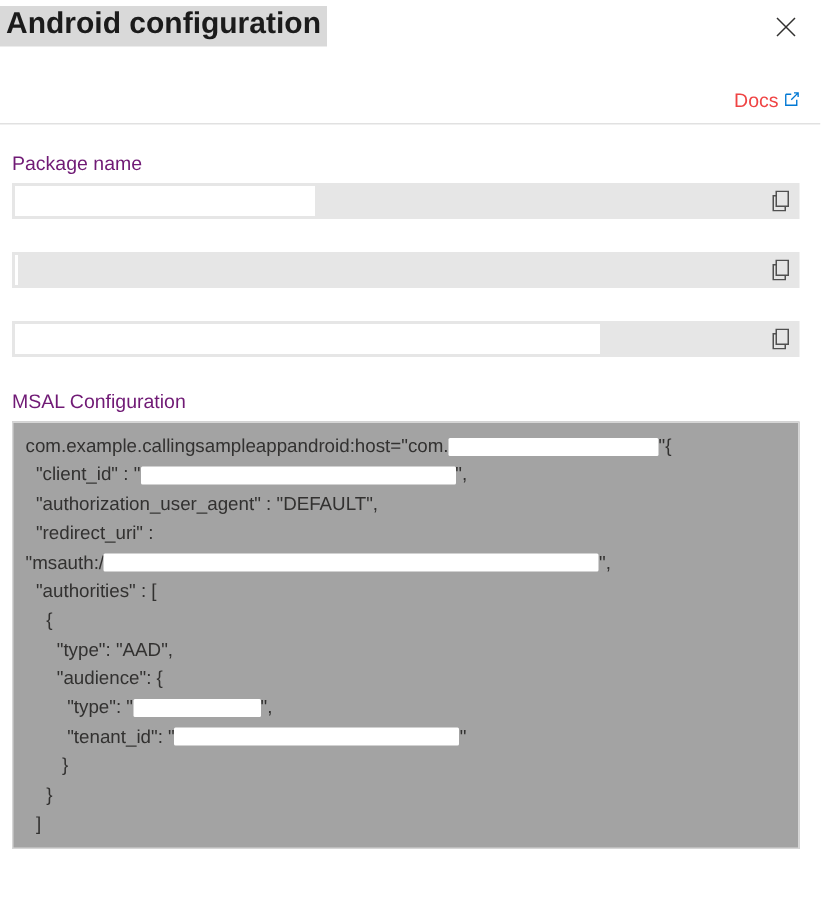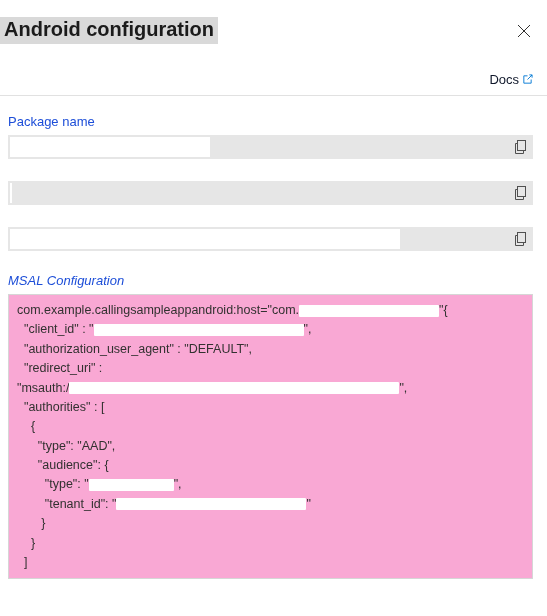--- a/index.html
+++ b/index.html
@@ -7,21 +7,21 @@
       font-family: "Segoe UI", -apple-system, sans-serif;
       background: #ffffff;
       color: #323130;
       width: 547px;
       font-size: 13px;
     }
     .header {
       display: flex;
       justify-content: space-between;
       align-items: center;
-      padding: 17px 12px 0 0;
+      padding: 4px 12px 0 0;
     }
     .title {
       font-size: 20px;
       font-weight: 600;
       background: #d9d9d9;
       padding: 1px 4px 3px 4px;
       color: #1b1b1b;
     }
     .close {
       font-size: 18px;
@@ -30,39 +30,39 @@
       color: #323130;
       padding: 4px;
       line-height: 1;
     }
     .docs-row {
       display: flex;
       justify-content: flex-end;
       padding: 28px 14px 6px 0;
     }
     .docs-link {
-      color: #0f172a;
+      color: #ef4444;
       font-size: 13px;
       cursor: pointer;
       display: inline-flex;
       align-items: center;
       gap: 3px;
     }
     .divider {
       height: 1px;
       background: #e1e1e1;
       margin: 2px 0 18px 0;
     }
     .field {
       padding: 0 14px 0 8px;
       margin-bottom: 22px;
     }
     .field-label {
       font-size: 13px;
-      color: #1d4ed8;
+      color: #701a75;
       margin-bottom: 6px;
     }
     .input-wrap {
       display: flex;
       align-items: stretch;
       background: #e6e6e6;
       height: 24px;
       position: relative;
     }
     .input-val {
@@ -78,21 +78,21 @@
       align-items: center;
       justify-content: center;
       cursor: pointer;
       color: #505050;
     }
     .w1 { width: 200px; }
     .w2 { width: 2px; }
     .w3 { width: 390px; }
     .msal-box {
       margin: 0 14px 0 8px;
-      background: #f9a8d4;
+      background: #a3a3a3;
       border: 1px solid #d6d6d6;
       padding: 6px 8px 6px 8px;
       font-family: "Segoe UI", sans-serif;
       font-size: 12.5px;
       line-height: 1.55;
       color: #323130;
       position: relative;
     }
     .code-line { white-space: pre; }
     .redact {
@@ -165,21 +165,21 @@
     <div class="input-fill"></div>
     <div class="copy-btn">
       <svg width="13" height="14" viewBox="0 0 13 14">
         <rect x="3.5" y="0.5" width="8" height="10" stroke="#505050" fill="none"></rect>
         <path d="M3.5 3.5 h-2 v10 h8 v-2.5" stroke="#505050" fill="none"></path>
       </svg>
     </div>
   </div>
 </div>
 
-<div class="field" style="margin-bottom:0;font-style:italic;">
+<div class="field" style="margin-bottom:0;">
   <div class="field-label">MSAL Configuration</div>
 </div>
 
 <div class="msal-box">
   <div class="code-line"><span>com.example.callingsampleappandroid:host="com.</span><span class="redact rw-a"></span><span>"{</span></div>
   <div class="code-line"><span>  "client_id" : "</span><span class="redact rw-b"></span><span>",</span></div>
   <div class="code-line">  "authorization_user_agent" : "DEFAULT",</div>
   <div class="code-line">  "redirect_uri" :</div>
   <div class="code-line"><span>"msauth:/</span><span class="redact rw-c"></span><span>",</span></div>
   <div class="code-line">  "authorities" : [</div>

